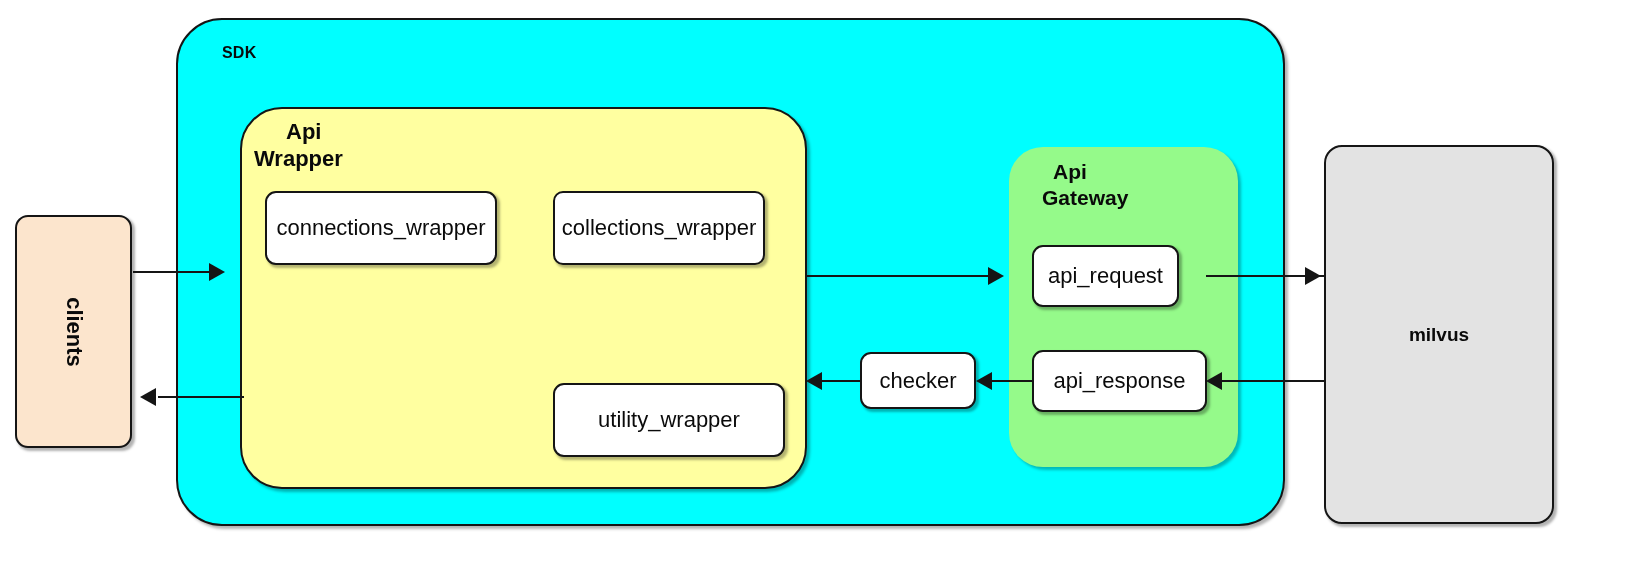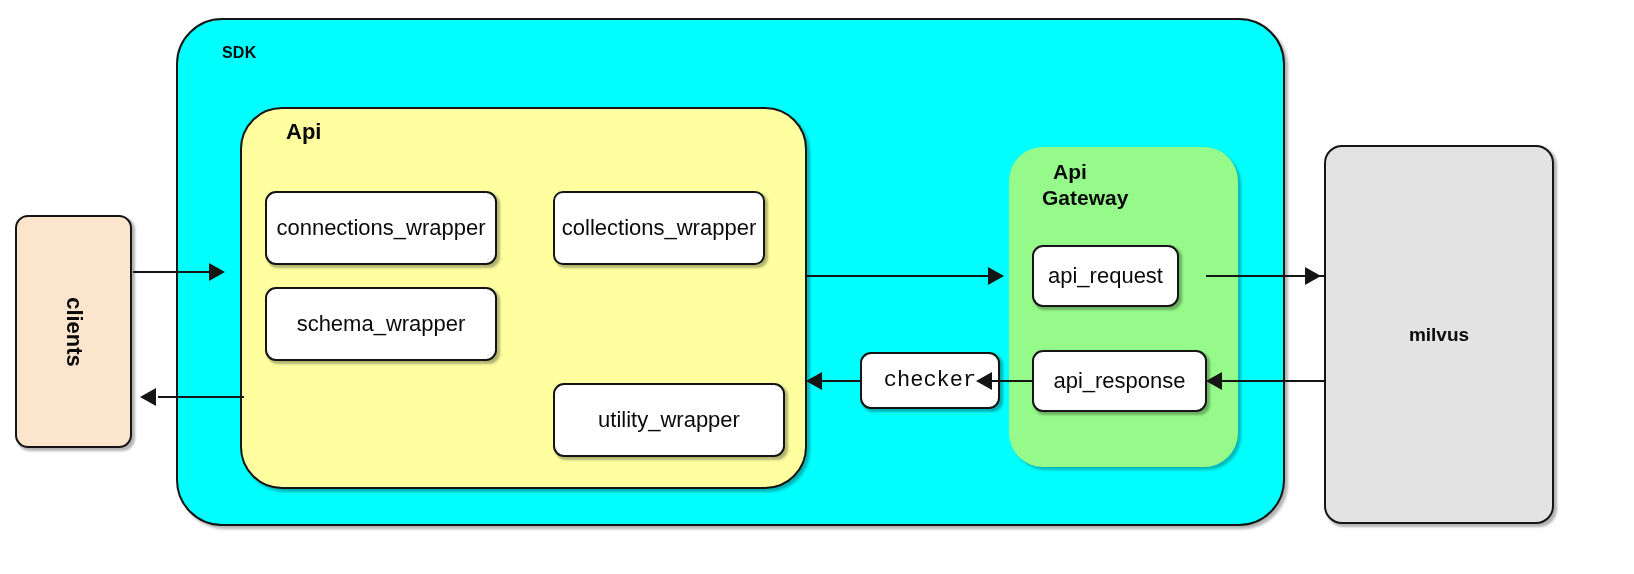--- a/index.html
+++ b/index.html
@@ -107,21 +107,21 @@
   .n-schema      { left: 265px; top: 287px; width: 232px; height: 74px; }
   .n-partition   { left: 553px; top: 287px; width: 232px; height: 74px; }
   .n-index       { left: 265px; top: 383px; width: 232px; height: 74px; }
   .n-utility     { left: 553px; top: 383px; width: 232px; height: 74px; }
 
   
   .n-apirequest  { left: 1032px; top: 245px; width: 147px; height: 62px; }
   .n-apiresponse { left: 1032px; top: 350px; width: 175px; height: 62px; }
 
   
-  .n-checker { left: 860px; top: 352px; width: 140px; height: 57px; font-family: Liberation Mono, monospace; }
+  .n-checker { left: 860px; top: 352px; width: 116px; height: 57px; }
 
   
   .clients-panel {
     left: 15px;
     top: 215px;
     width: 117px;
     height: 233px;
     background: #FCE5CD;
     border: 2px solid #151515;
     border-radius: 13px;
@@ -214,26 +214,26 @@
     </div>
   </div>
 
   <div class="box sdk-panel">
     <div class="sdk-title">SDK</div>
   </div>
 
   <div class="box wrapper-panel">
     <div class="wrapper-title">
       <span>Api</span>
+      <span class="l2">Wrapper</span>
     </div>
   </div>
 
   <div class="box node n-connections">connections_wrapper</div>
   <div class="box node n-collections">collections_wrapper</div>
-  <div class="box node n-schema">schema_wrapper</div>
   <div class="box node n-utility">utility_wrapper</div>
 
   <div class="box gateway-panel">
     <div class="gateway-title">
       <span>Api</span>
       <span class="l2">Gateway</span>
     </div>
   </div>
 
   <div class="box node n-apirequest">api_request</div>

